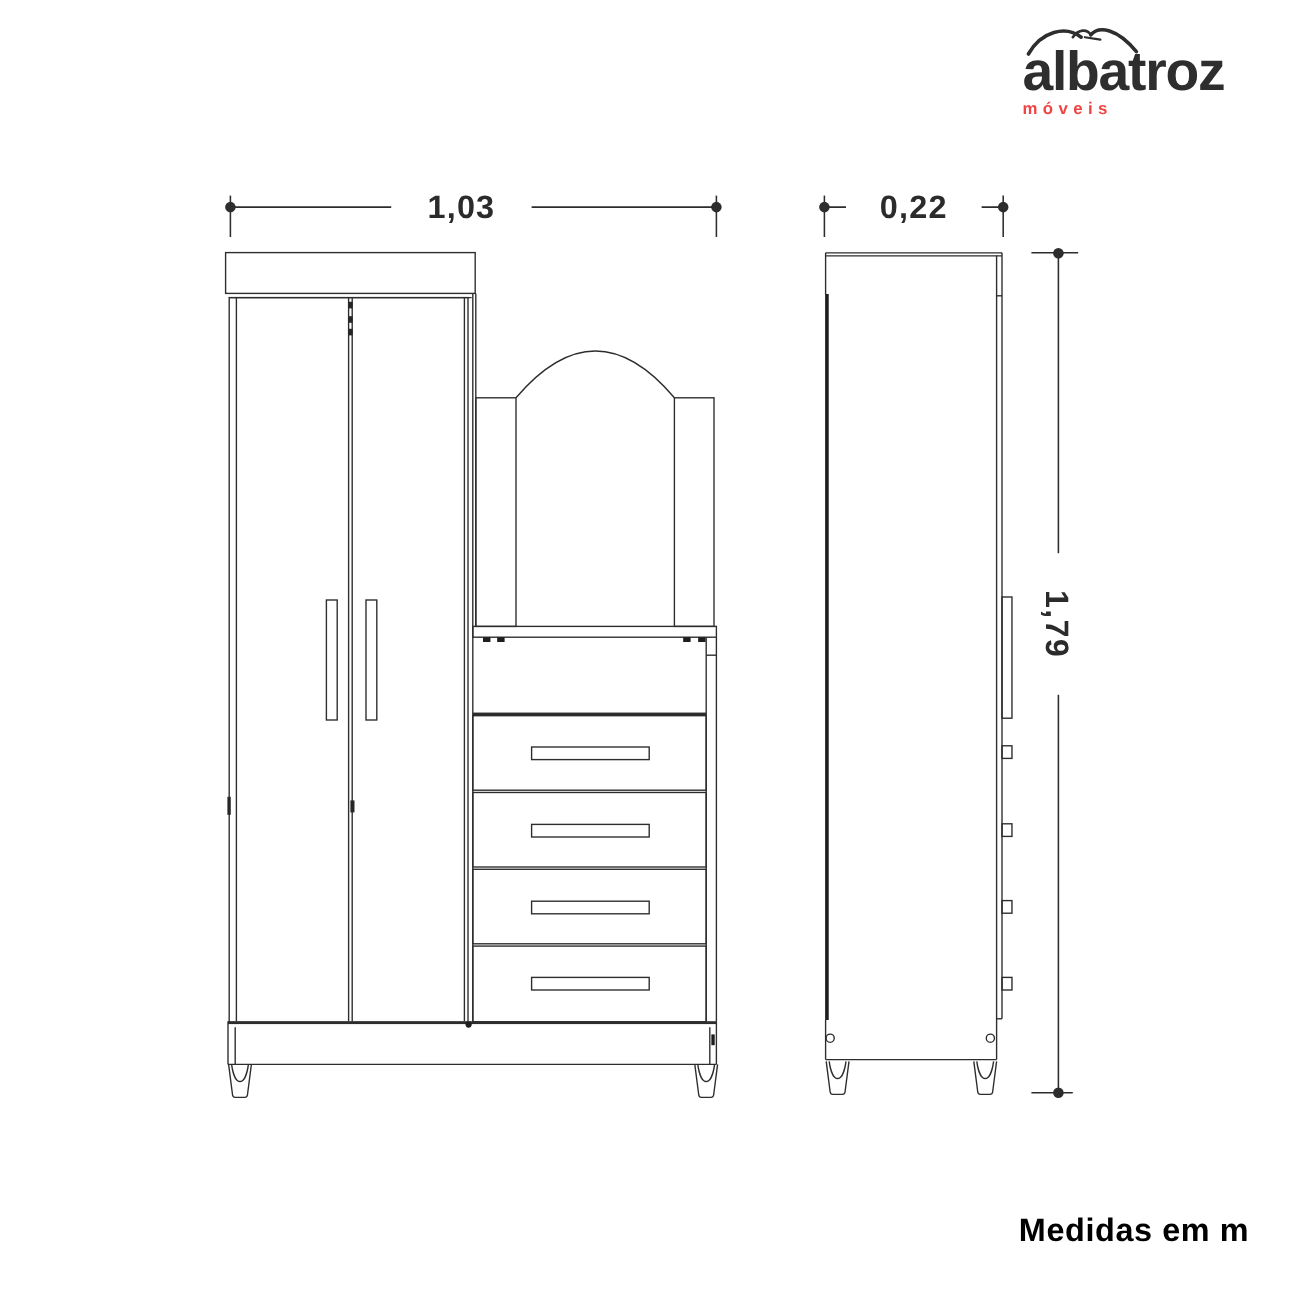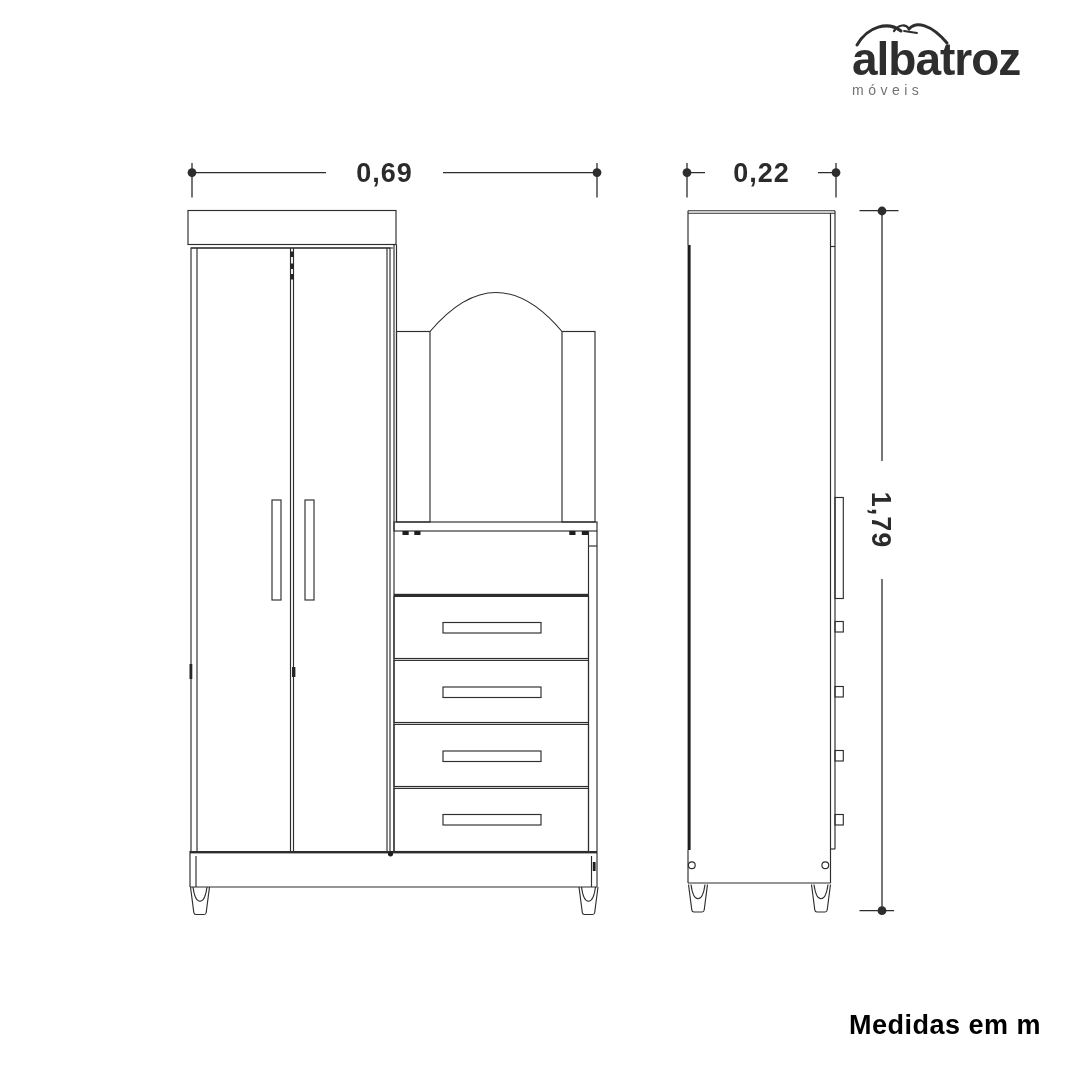--- a/index.html
+++ b/index.html
@@ -15,22 +15,22 @@
     letter-spacing:1px;line-height:1;white-space:nowrap;
   }
   .dim-label.vertical{transform:rotate(90deg);}
   .logo{position:absolute;left:852px;top:14px;width:180px;text-align:left;color:#2e2e2e;}
   .logo .bird{position:absolute;left:2px;top:4px;}
   .logo .brand{
     font-size:46px;font-weight:800;letter-spacing:-1px;line-height:1;
     margin-top:22px;color:#2e2e2e;
   }
   .logo .subtitle{
-    font-size:14px;font-weight:400;letter-spacing:4.5px;line-height:1;
-    margin-top:1px;padding-right:2px;color:#737373;
+    font-size:14px;font-weight:700;letter-spacing:4.5px;line-height:1;
+    margin-top:1px;padding-right:2px;color:#ef4444;
   }
   .footer-note{
     position:absolute;left:849px;top:1010px;font-size:27px;font-weight:600;
     color:#000000;letter-spacing:0.5px;
   }
 </style>
 </head>
 <body>
 
 <svg class="abs" style="left:0;top:0" width="1080" height="1080" viewBox="0 0 1080 1080">
@@ -172,21 +172,21 @@
         <line x1="882" y1="211" x2="882" y2="910.7"></line>
         <line x1="859.5" y1="210.6" x2="898.5" y2="210.6"></line>
         <line x1="859.5" y1="910.7" x2="894" y2="910.7"></line>
         <circle cx="882" cy="211" r="4.4" fill="#2d2d2d" stroke="none"></circle>
         <circle cx="882" cy="910.7" r="4.4" fill="#2d2d2d" stroke="none"></circle>
       </g>
     </g>
   </g>
 </svg>
 
-<div class="dim-label" style="left:326px;top:155px;width:117px;height:36px;">0,69</div>
+<div class="dim-label" style="left:326px;top:155px;width:117px;height:36px;">1,03</div>
 
 <div class="dim-label" style="left:705px;top:155px;width:113px;height:36px;">0,22</div>
 
 <div class="dim-label vertical" style="left:822px;top:502px;width:118px;height:36px;">1,79</div>
 
 <div class="logo">
   <svg class="bird" width="96" height="32" viewBox="0 0 96 32">
     <g stroke="#2e2e2e" fill="none" stroke-linecap="round">
       <path d="M3,27 C14,8 34,3 47,13" stroke-width="3"></path>
       <path d="M40,13 C45,6 52,6 55,11" stroke-width="2.2"></path>

